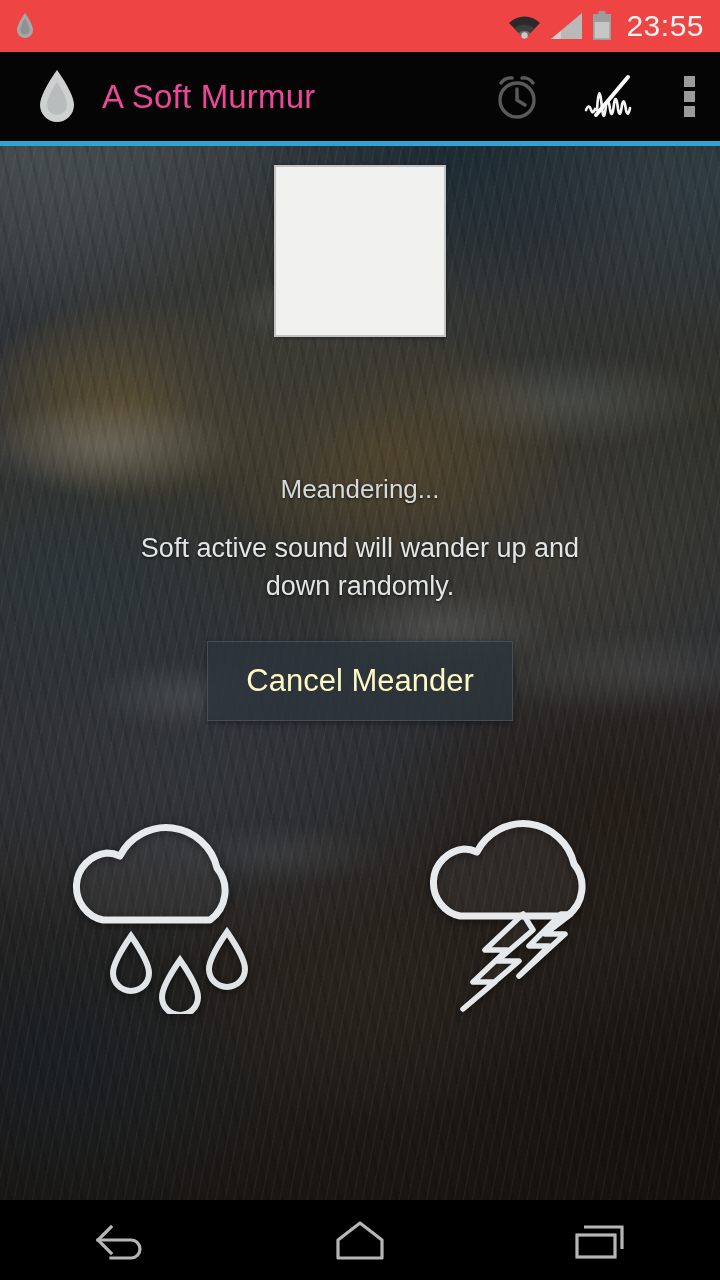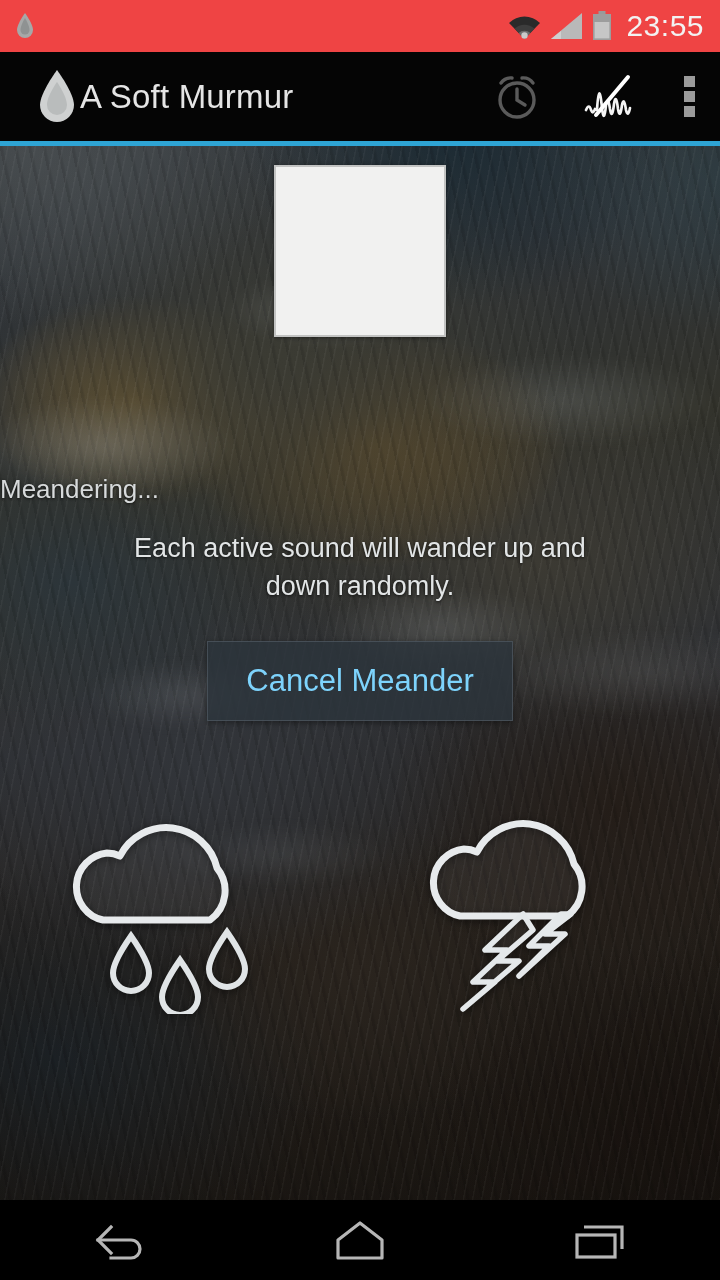--- a/index.html
+++ b/index.html
@@ -40,22 +40,22 @@
   
   #action-bar {
     position:absolute; top:52px; left:0;
     width:720px; height:89px;
     background:#050505;
     display:flex; align-items:center;
     z-index:40;
   }
   #app-logo { margin-left:34px; width:46px; height:58px; display:block; }
   #app-title {
-    color:#e5e5e5; font-size:33px; font-weight:400;
-    letter-spacing:0.2px; white-space:nowrap;
+    color:#ec4899; font-size:33px; font-weight:400;
+    margin-left:22px; letter-spacing:0.2px; white-space:nowrap;
   }
   #action-icons {
     margin-left:auto; display:flex; align-items:center; height:100%;
   }
   .action-btn {
     width:94px; height:89px;
     display:flex; align-items:center; justify-content:center;
     cursor:pointer; background:transparent; border:none;
   }
   #overflow-btn { width:62px; }
@@ -130,34 +130,34 @@
   }
   #progress-square {
     position:absolute; left:274px; top:19px;
     width:172px; height:172px;
     background:#f1f1f0;
     border:2px solid #c2c3c2;
     box-shadow:0 1px 4px rgba(0,0,0,0.45);
   }
   #meander-status {
     position:absolute; left:0; top:328px; width:720px;
-    text-align:left; color:#d7dadb; font-size:26px;
+    text-align:center; color:#d7dadb; font-size:26px;
     text-shadow:0 1px 3px rgba(0,0,0,0.7);
   }
   #meander-desc {
     position:absolute; left:110px; top:383px; width:500px;
     text-align:center; color:#e2e5e6; font-size:27px;
     line-height:38px; text-shadow:0 1px 3px rgba(0,0,0,0.7);
   }
   #cancel-meander-button {
     position:absolute; left:207px; top:495px;
     width:306px; height:80px;
     background:rgba(44,52,60,0.82);
     border:1px solid rgba(94,104,114,0.5);
-    color:#7dd3fc; font-size:31px;
+    color:#fef9c3; font-size:31px;
     font-family:"Liberation Sans", sans-serif;
     display:flex; align-items:center; justify-content:center;
     cursor:pointer;
     box-shadow:0 2px 6px rgba(0,0,0,0.4);
   }
 
   
   #channels {
     position:absolute; left:0; top:614px;
     width:720px; height:440px;
@@ -286,21 +286,21 @@
     <div class="layer" id="bg-wisps"></div>
     <div class="layer" id="bg-vignette"></div>
   </div>
 
   <div id="content">
 
     <div id="progress-square"></div>
 
     <div id="meander-status">Meandering...</div>
 
-    <div id="meander-desc">Each active sound will wander up and down randomly.</div>
+    <div id="meander-desc">Soft active sound will wander up and down randomly.</div>
 
     <button id="cancel-meander-button">Cancel Meander</button>
 
     <div id="channels">
 
       <div class="channel">
         <span class="channel-icon">
           <svg width="250" height="250" viewBox="0 0 250 250" aria-hidden="true">
             <path d="M48 156 a34 34 0 0 1 4 -67 a30 30 0 0 1 13 3 a52 52 0 0 1 97 12 a36 36 0 0 1 -7 52 Z" fill="rgba(255,255,255,0.05)" stroke="#e7eaec" stroke-width="7" stroke-linejoin="round"></path>
             <path d="M76 172 q-18 26 -18 37 a18 18 0 0 0 36 0 q0 -11 -18 -37 Z" fill="none" stroke="#e0e4e6" stroke-width="6"></path>

